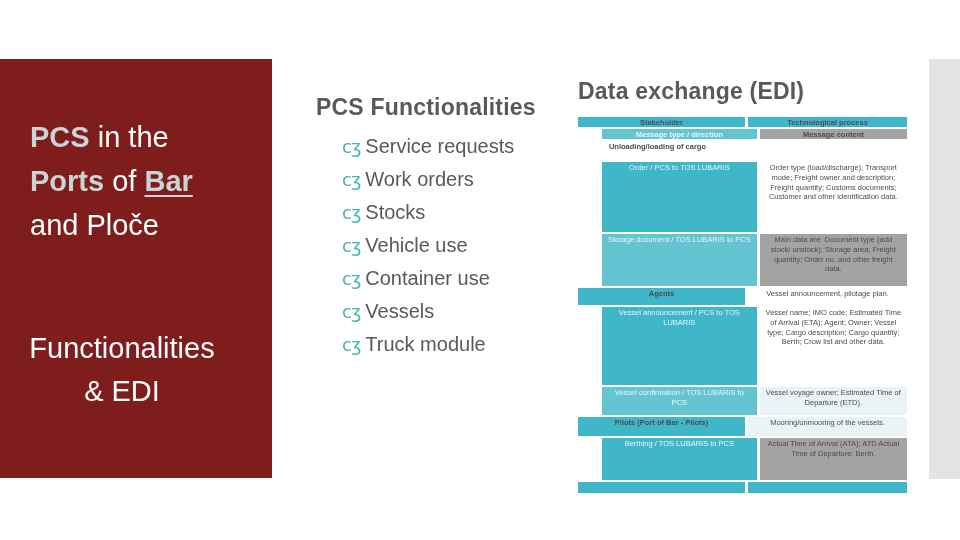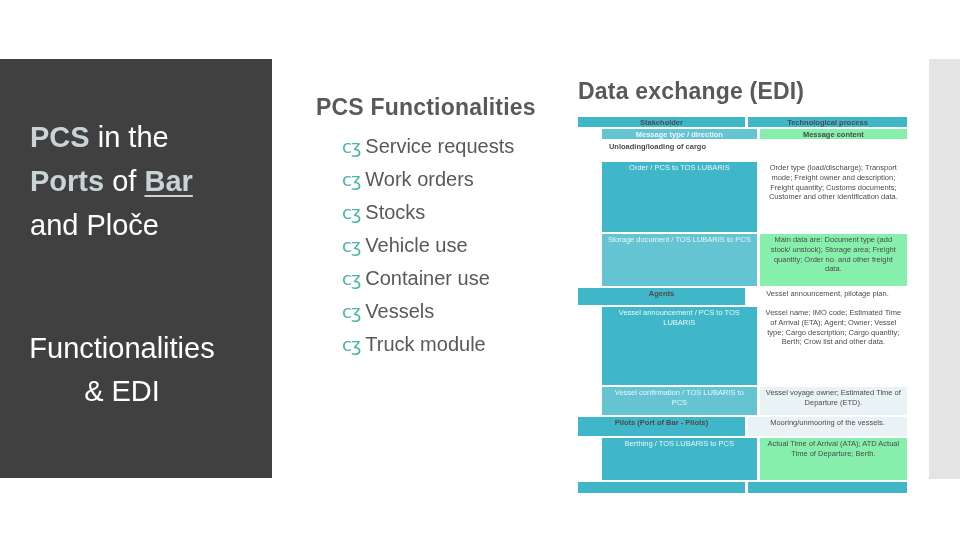--- a/index.html
+++ b/index.html
@@ -6,21 +6,21 @@
   body{
     width:960px;height:540px;background:#ffffff;overflow:hidden;position:relative;
     font-family:"Liberation Sans","DejaVu Sans",sans-serif;
     -webkit-font-smoothing:antialiased;
   }
   .canvas{position:absolute;inset:0;}
 
   
   .sidebar{
     position:absolute;left:0;top:59px;width:272px;height:419px;
-    background:#404040;
+    background:#7f1d1d;
   }
   .sb-title{
     position:absolute;left:30px;top:56px;
     color:#ffffff;font-size:29px;line-height:44px;font-weight:400;
   }
   .sb-title .em{color:#c9d4d6;font-weight:700;}
   .sb-title .u{text-decoration:underline;text-underline-offset:4px;text-decoration-thickness:2px;}
   .sb-subtitle{
     position:absolute;left:0;top:268px;width:244px;text-align:center;
     color:#ffffff;font-size:29px;line-height:43px;font-weight:400;
@@ -49,21 +49,21 @@
   .table{width:329px;}
   .trow{display:flex;margin-bottom:2px;}
   .tcell{
     box-sizing:border-box;overflow:hidden;
     font-size:7.5px;line-height:9.8px;text-align:center;padding:1px 5px 0 5px;
   }
   .tl{width:167px;margin-right:3px;}
   .tr{width:159px;}
   .bg-teal{background:#40b6c9;}
   .bg-teal-lt{background:#65c4d2;}
-  .bg-blue{background:#86efac;}
+  .bg-blue{background:#a3a3a3;}
   .bg-blue-ft{background:#e9f3f6;}
   .bg-white{background:#ffffff;}
   .tx-dark{color:#4c4c4c;}
   .tx-white{color:#e8f6f8;margin-left:24px;}
   .fw-b{font-weight:700;}
 
   
   .right-gray{
     position:absolute;left:929px;top:59px;width:31px;height:420px;background:#e4e4e4;
   }

